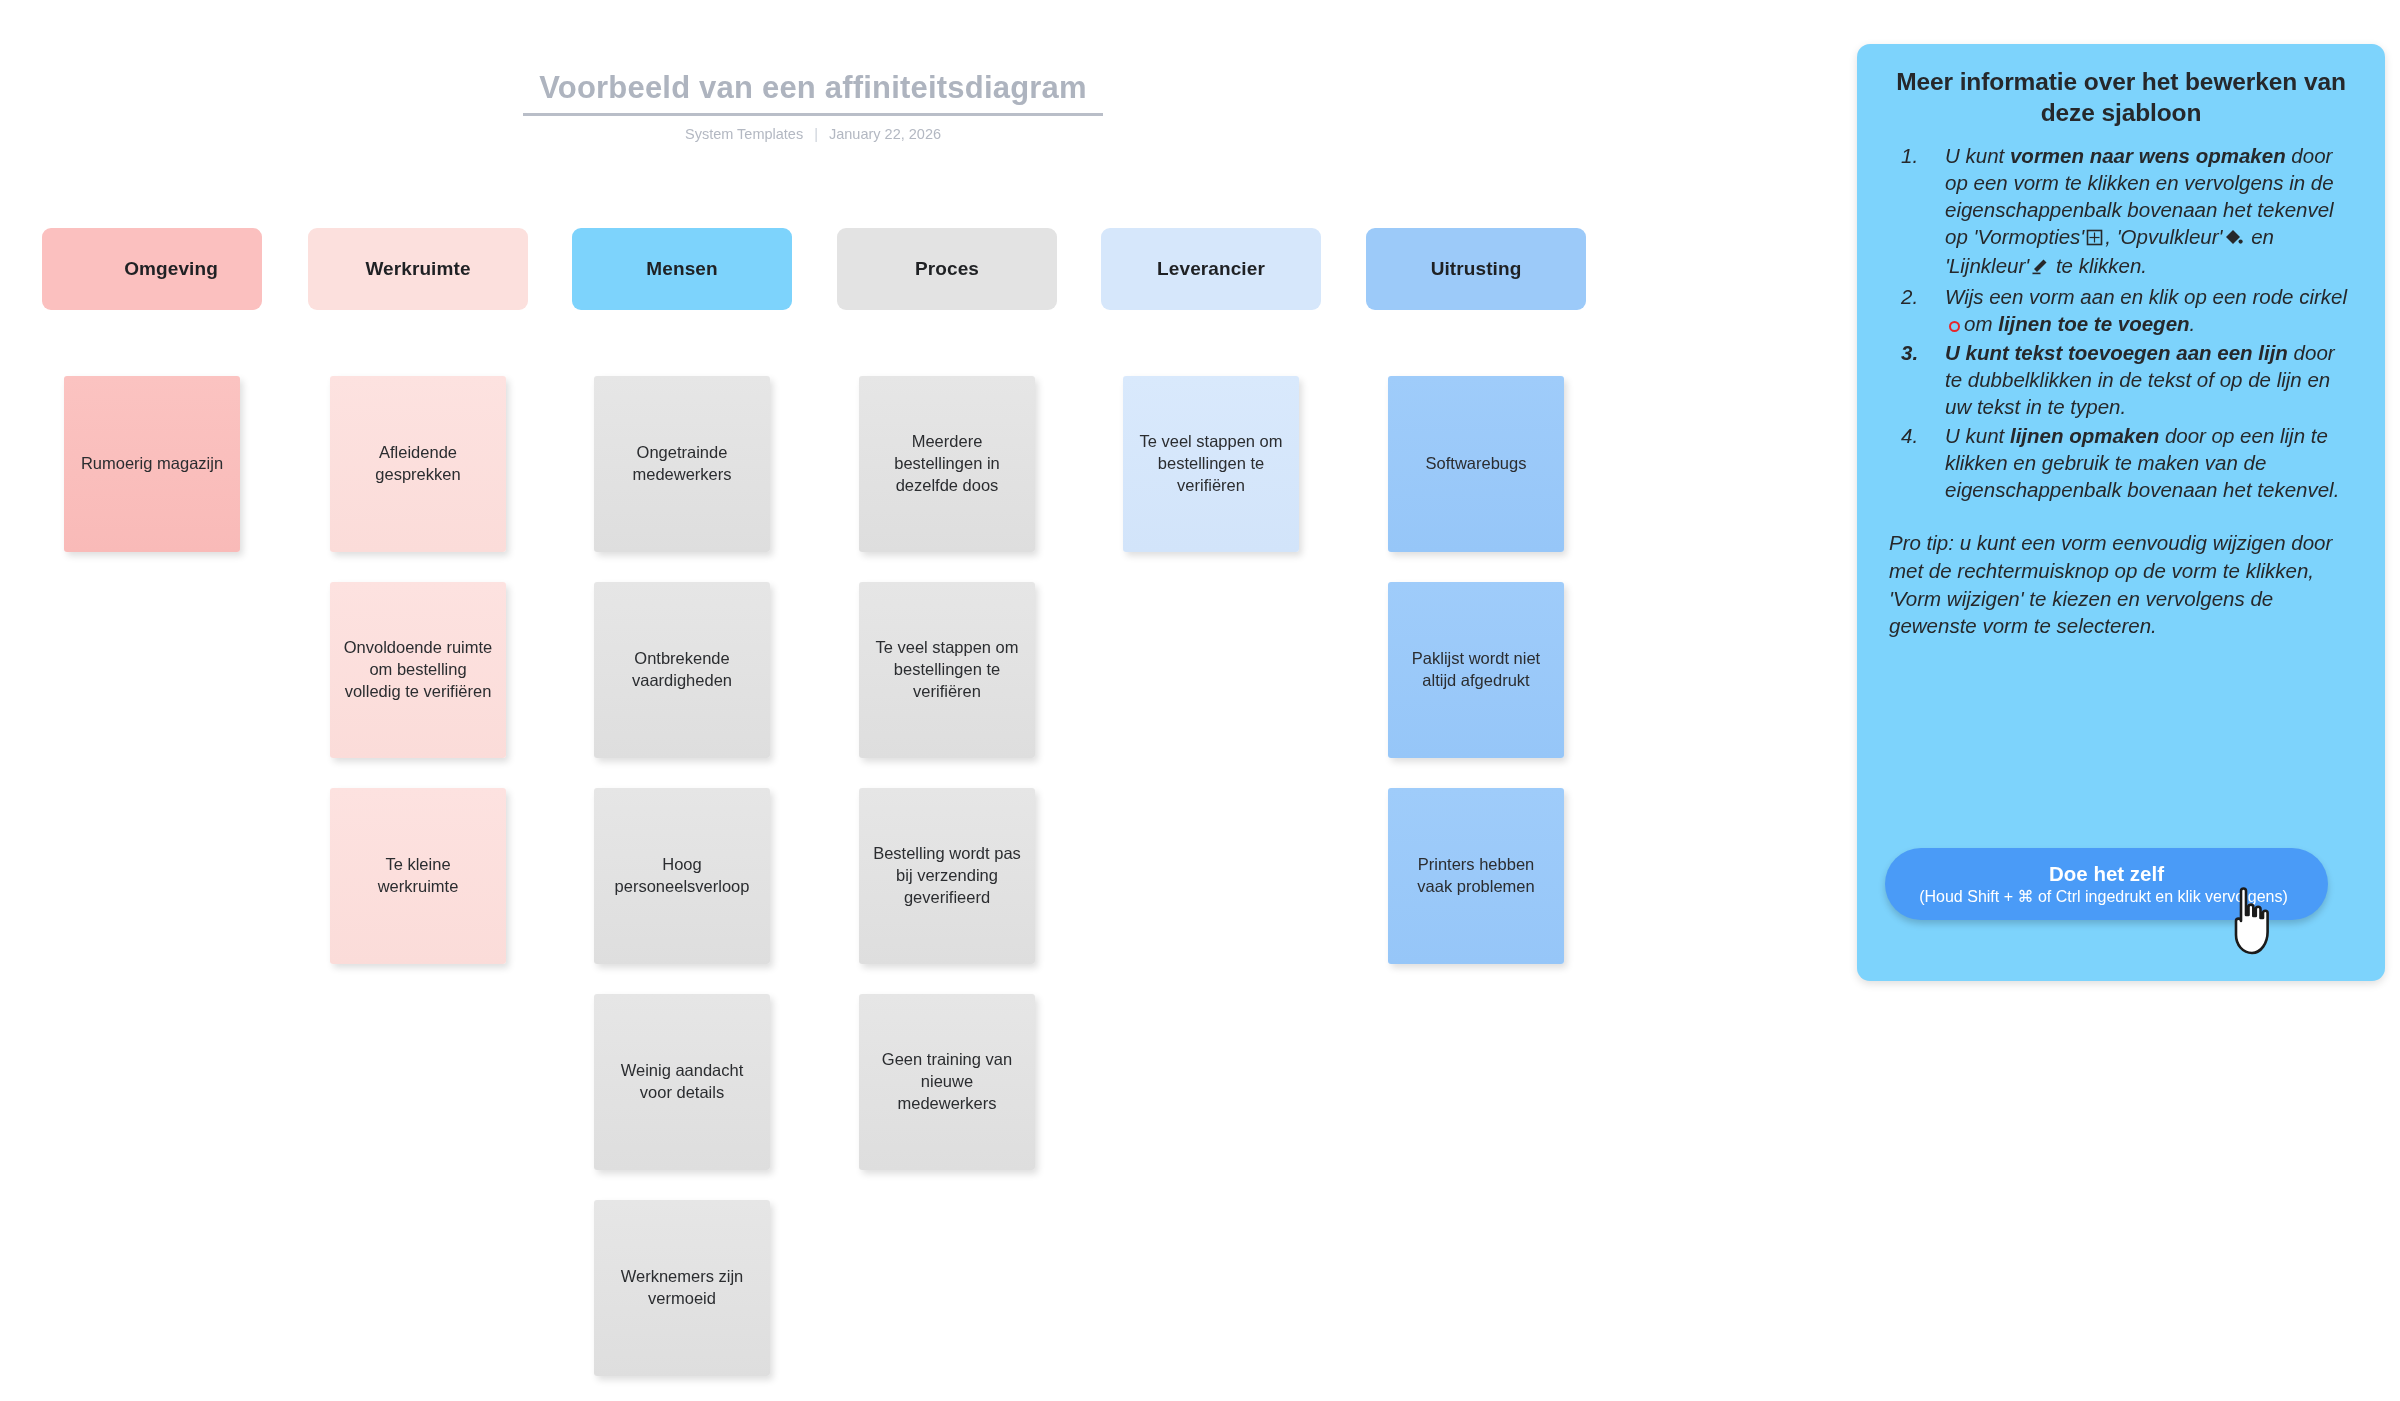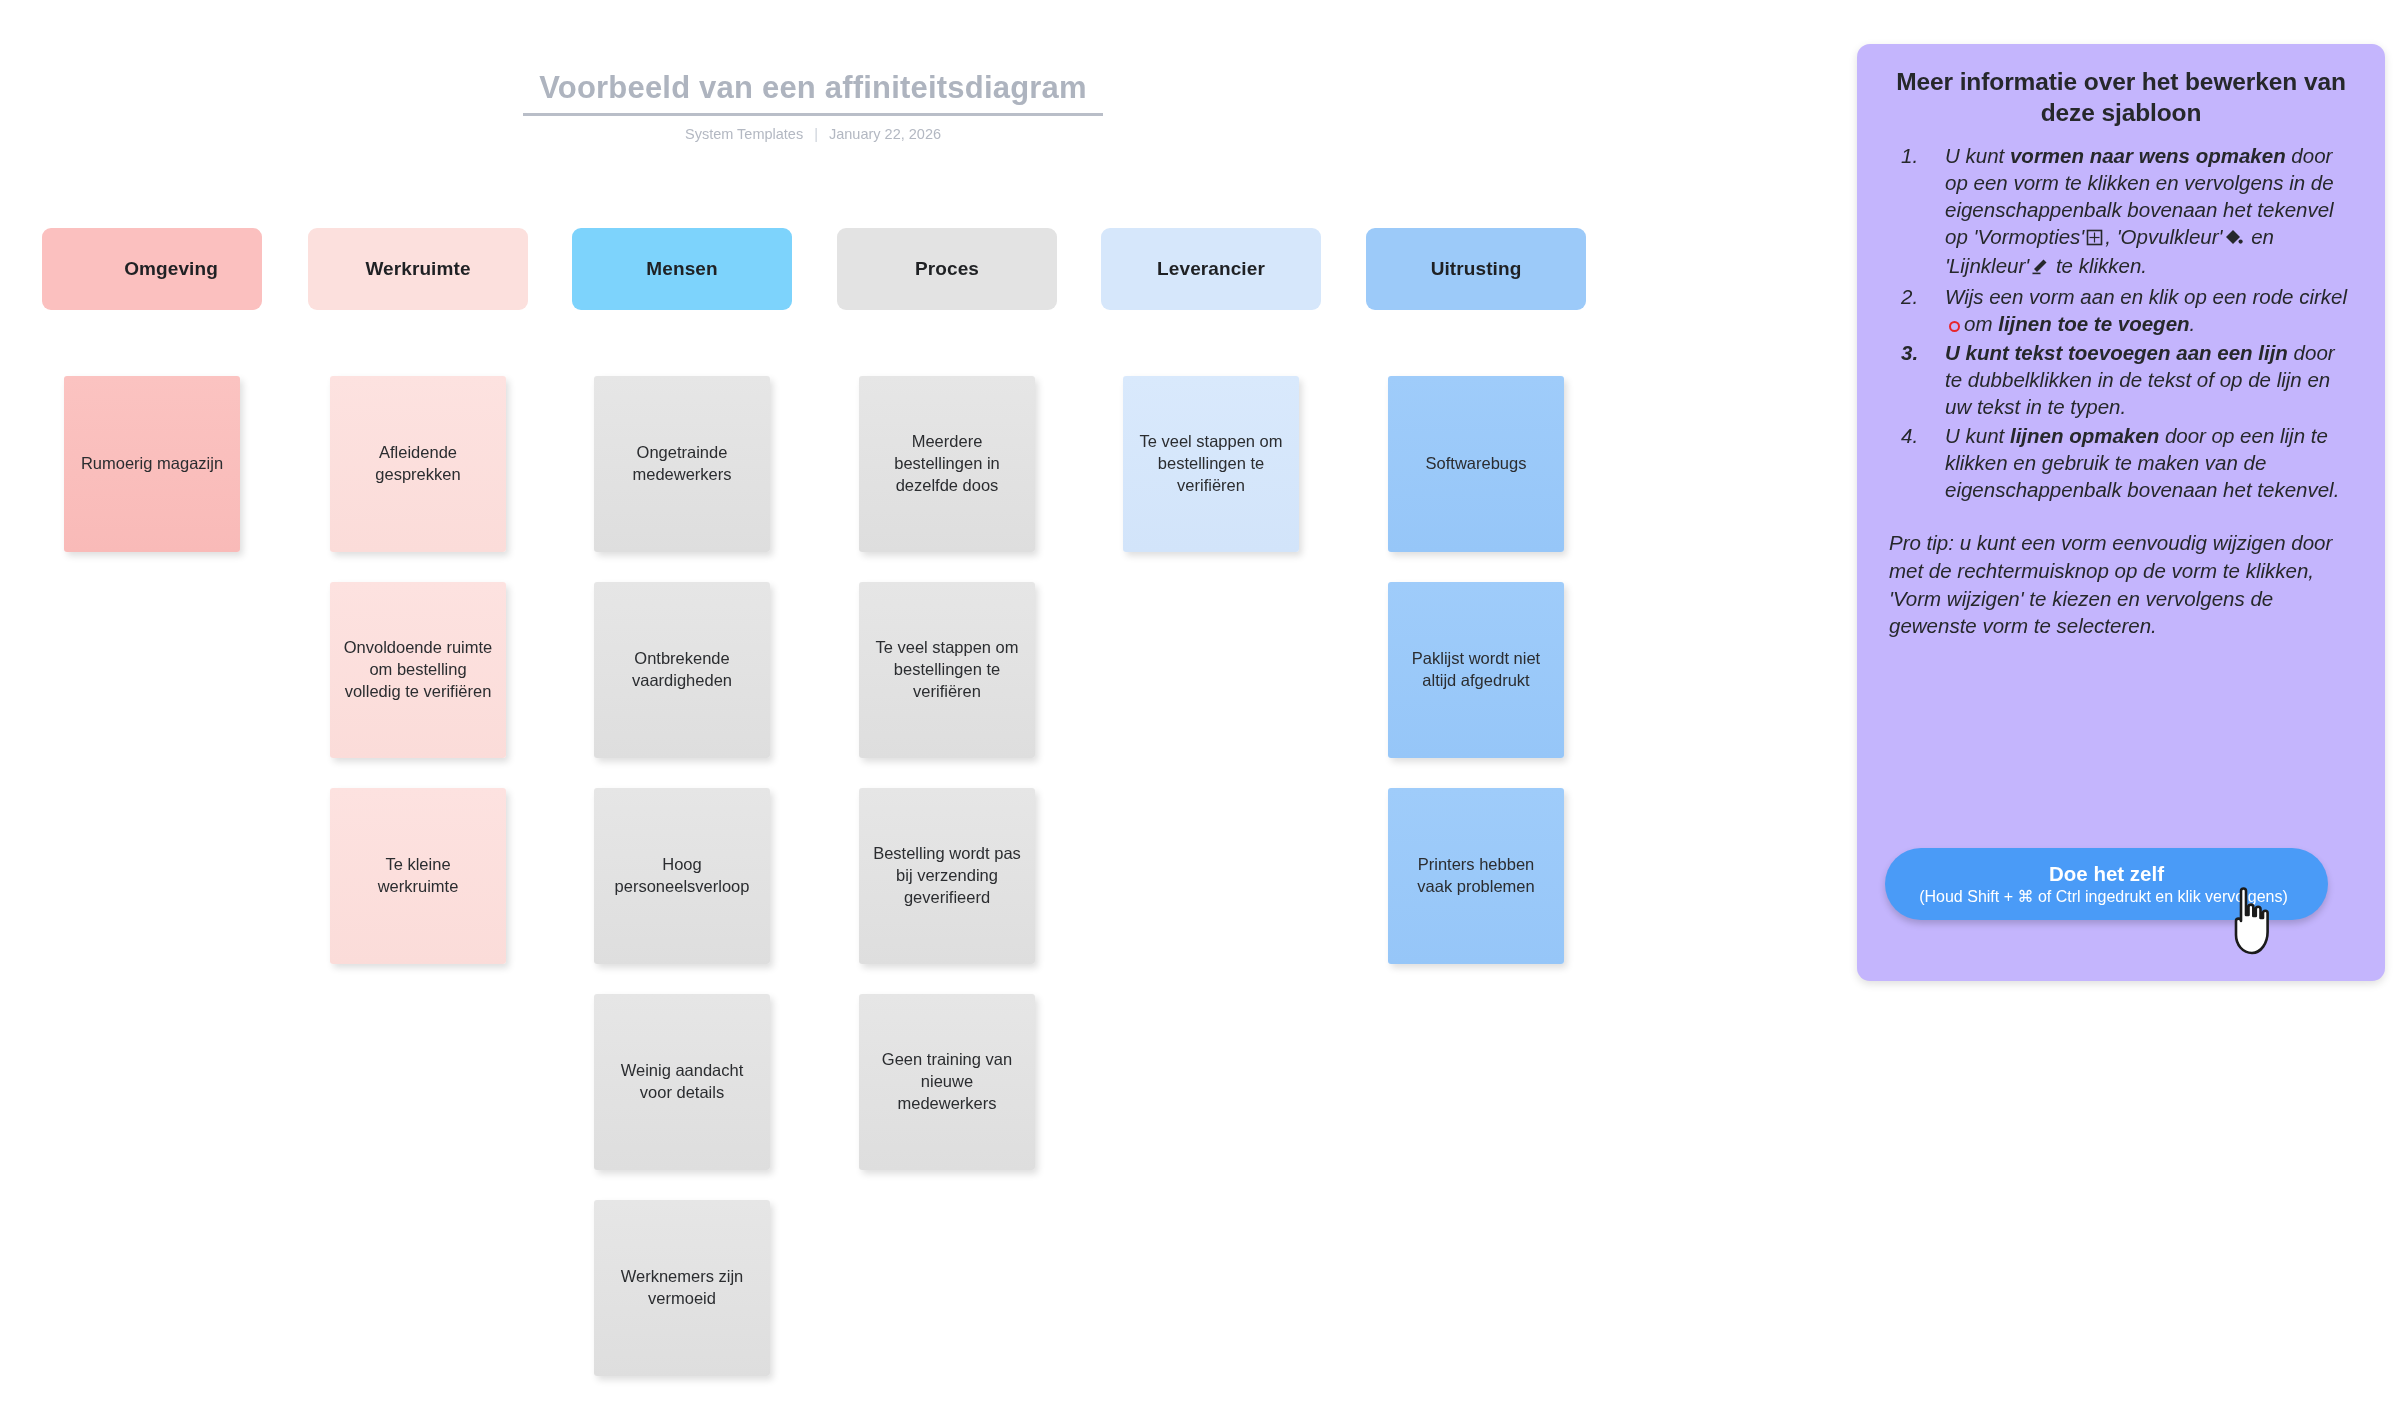--- a/index.html
+++ b/index.html
@@ -58,21 +58,21 @@
   .c-grey-note { background: linear-gradient(180deg,#e6e6e6 0%,#dedede 100%); }
   .c-blue-pale { background: #d6e7fb; }
   .c-blue-pale-note { background: linear-gradient(180deg,#d9e9fc 0%,#d2e4fa 100%); }
   .c-blue { background: #9ccaf9; }
   .c-blue-note { background: linear-gradient(180deg,#9fccfa 0%,#96c6f8 100%); }
 
   
   .info-panel {
     position: absolute; left: 1857px; top: 44px;
     width: 528px; height: 937px;
-    background: #c4b5fd; border-radius: 13px;
+    background: #7dd3fc; border-radius: 13px;
     box-shadow: 0 3px 9px rgba(0,0,0,0.13);
     padding: 22px 30px 0 30px;
   }
   .info-title {
     font-size: 24.5px; font-weight: bold; color: #26282b;
     text-align: center; line-height: 1.28; letter-spacing: -.1px;
     padding: 0 6px;
   }
   ol.info-list {
     margin: 13px 0 0 0; padding-left: 0; list-style: none;

